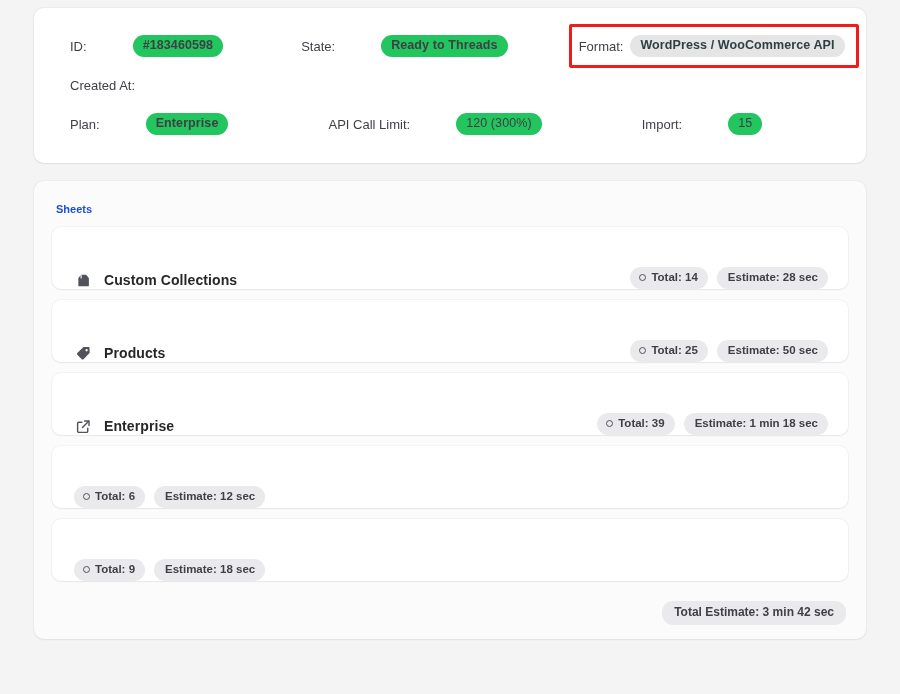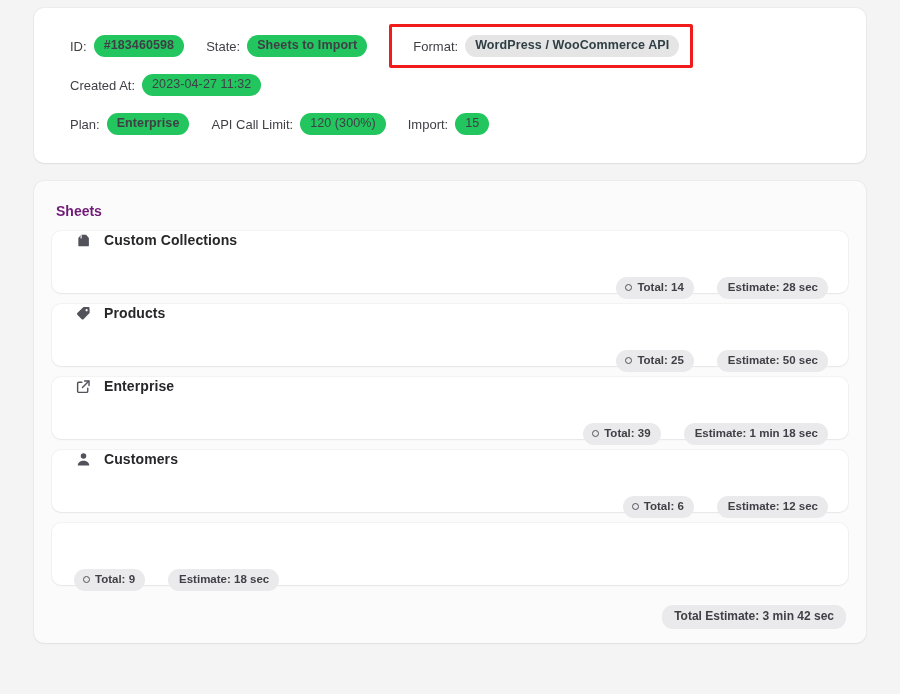--- a/index.html
+++ b/index.html
@@ -34,20 +34,21 @@
     padding: 24px 36px 22px 36px;
     height: 155px;
   }
 
   .meta-row {
     display: flex;
     align-items: center;
     height: 28px;
     margin-bottom: 11px;
     white-space: nowrap;
+    gap: 39px;
   }
   .meta-row:last-child { margin-bottom: 0; }
 
   .meta-label {
     font-size: 13px;
     color: #3f3f46;
     margin-right: 7px;
   }
 
   .chip {
@@ -70,54 +71,54 @@
     background: #e5e5e5;
     color: #2f3f44;
     font-weight: 600;
   }
 
   .format-group {
     position: relative;
     display: inline-flex;
     align-items: center;
     margin-left: 22px;
-    padding: 11px 14px 11px 24px;
+    padding: 11px 14px 11px 10px;
   }
   .format-group .hl-box {
     position: absolute;
     left: 0; top: 0; right: 0; bottom: 0;
     border: 3px solid #f01b1b;
     border-radius: 2px;
     pointer-events: none;
   }
 
   
   .sheets-card {
     margin-top: 18px;
     background: #fbfbfc;
     border-radius: 10px;
     box-shadow: 0 1px 2px rgba(16,24,40,0.05), 0 0 0 1px rgba(16,24,40,0.03);
     padding: 18px 18px 14px 18px;
   }
 
   .sheets-title {
-    font-size: 14px;
+    font-size: 11px;
     font-weight: 700;
-    color: #701a75;
+    color: #1d4ed8;
     margin: 4px 0 12px 4px;
   }
 
   .sheet-row {
     background: #ffffff;
     border-radius: 9px;
     box-shadow: 0 1px 2px rgba(16,24,40,0.055), 0 0 0 1px rgba(16,24,40,0.035);
     height: 62px;
     margin-bottom: 11px;
     display: flex;
-    align-items: flex-start;
+    align-items: flex-end;
     padding: 0 20px 0 22px;
   }
 
   .sheet-left {
     display: flex;
     align-items: center;
     gap: 12px;
     flex: 1 1 auto;
     min-width: 0;
   }
@@ -136,21 +137,21 @@
   .sheet-name {
     font-size: 14px;
     font-weight: 700;
     color: #27272a;
     letter-spacing: 0.1px;
   }
 
   .sheet-right {
     display: flex;
     align-items: center;
-    gap: 23px;
+    gap: 9px;
     flex: 0 0 auto;
     margin-top: 46px;
   }
 
   .stat-chip {
     display: inline-flex;
     align-items: center;
     gap: 5px;
     background: #eaeaec;
     color: #3f3f46;
@@ -212,32 +213,31 @@
 
 <div class="page">
 
   <div class="summary-card">
 
     <div class="meta-row">
       <span class="meta-label">ID:</span>
       <span class="chip">#183460598</span>
       <span class="chip-gap"></span>
       <span class="meta-label">State:</span>
-      <span class="chip">Sheets to Import</span>
+      <span class="chip">Ready to Threads</span>
 
       <span class="format-group">
         <span class="hl-box"></span>
         <span class="meta-label">Format:</span>
         <span class="chip highlight">WordPress / WooCommerce API</span>
       </span>
     </div>
 
     <div class="meta-row">
       <span class="meta-label">Created At:</span>
-      <span class="chip plain">2023-04-27 11:32</span>
     </div>
 
     <div class="meta-row">
       <span class="meta-label">Plan:</span>
       <span class="chip">Enterprise</span>
       <span class="chip-gap"></span>
       <span class="meta-label">API Call Limit:</span>
       <span class="chip plain">120 (300%)</span>
       <span class="chip-gap"></span>
       <span class="meta-label">Import:</span>
@@ -299,29 +299,20 @@
           </div>
           <div class="sheet-right">
             <span class="stat-chip">
               <span class="ring-icon"></span>
               <span>Total: 39</span>
             </span>
             <span class="stat-chip no-icon">Estimate: 1 min 18 sec</span>
           </div>
         </div>
         <div class="sheet-row">
-          <div class="sheet-left">
-            <span class="sheet-icon">
-              <svg width="17" height="17" viewBox="0 0 24 24" fill="currentColor">
-                <circle cx="12" cy="7.2" r="3.9"></circle>
-                <path d="M3.9 20.3c0-4 3.6-6.6 8.1-6.6s8.1 2.6 8.1 6.6z"></path>
-              </svg>
-            </span>
-            <span class="sheet-name">Customers</span>
-          </div>
           <div class="sheet-right">
             <span class="stat-chip">
               <span class="ring-icon"></span>
               <span>Total: 6</span>
             </span>
             <span class="stat-chip no-icon">Estimate: 12 sec</span>
           </div>
         </div>
         <div class="sheet-row">
           <div class="sheet-right">

